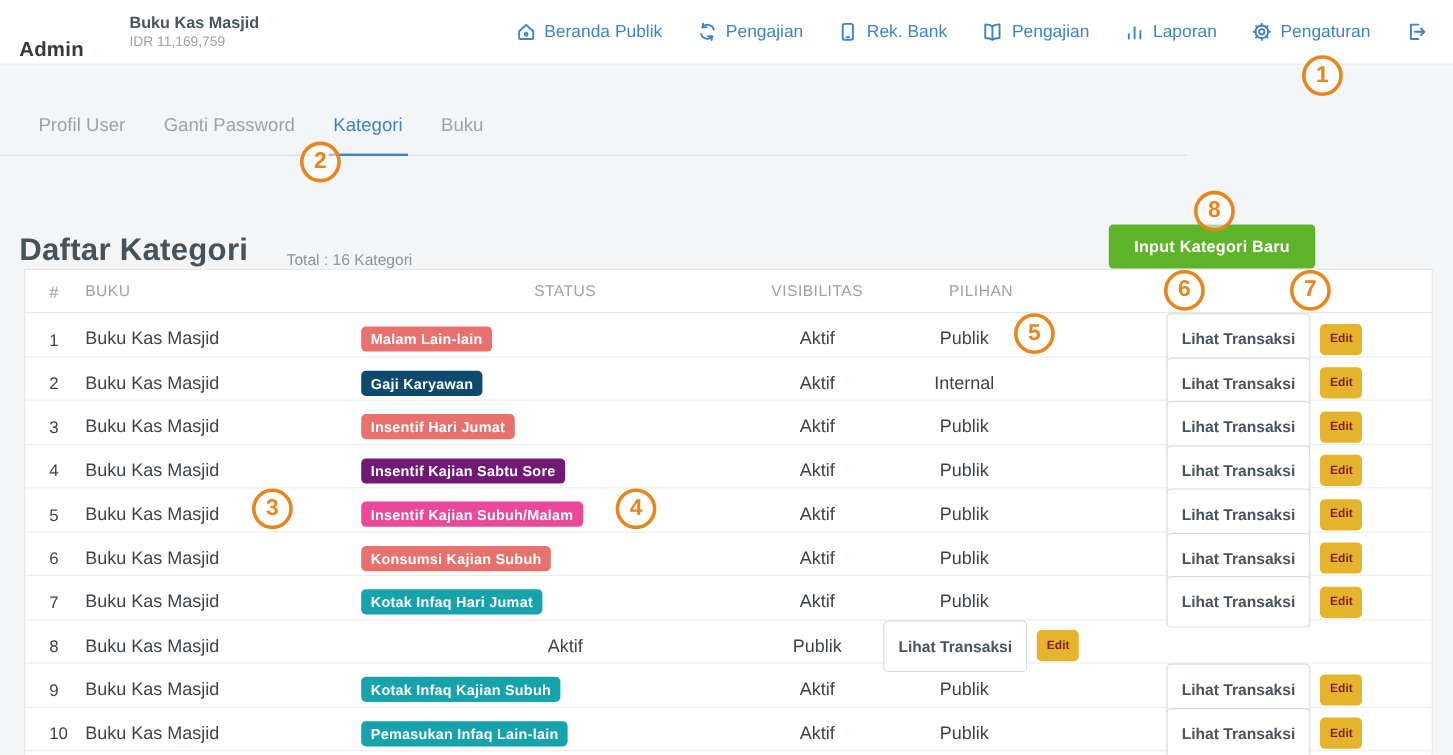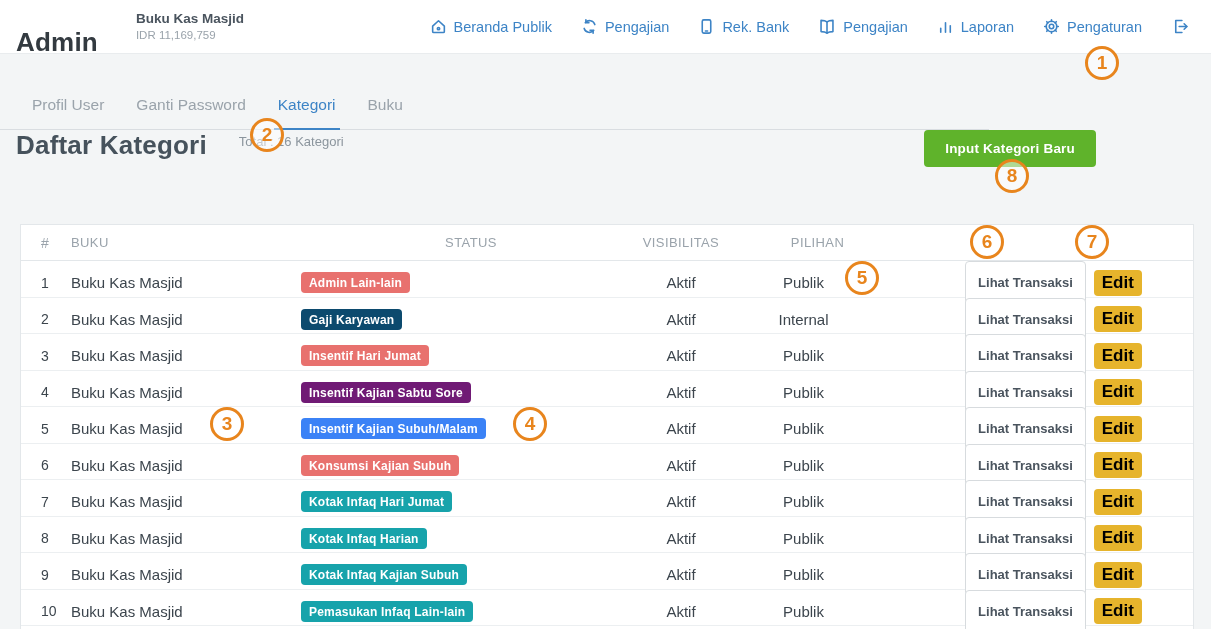--- a/index.html
+++ b/index.html
@@ -12,21 +12,21 @@
   }
   :root {
     --blue:#3d84c6; --red:#e8716e; --teal:#17a3ab; --green:#5fb32b;
     --yellow:#e6b42c; --orange:#e8851d;
   }
   
   .top-header {
     height:54px; background:#fff; border-bottom:1px solid #e9ecee;
     display:flex; align-items:center; padding:0 22px 0 16px;
   }
-  .brand { font-size:26px; font-weight:700; color:#333a40; letter-spacing:.2px;margin-top:31px; }
+  .brand { font-size:17px; font-weight:700; color:#333a40; letter-spacing:.2px;margin-top:31px; }
   .book-info { margin-left:38px; line-height:1.25; }
   .book-title { font-size:13.5px; font-weight:700; color:#4a545e; }
   .book-balance { font-size:11.5px; color:#9aa3ab; }
   .main-nav { margin-left:auto; display:flex; align-items:center; gap:29px; }
   .nav-item {
     display:flex; align-items:center; gap:7px; color:var(--blue);
     font-size:14.5px; text-decoration:none; cursor:pointer; white-space:nowrap;
   }
   .nav-item svg, .logout svg { display:block; }
   .logout { margin-left:29px; cursor:pointer; color:var(--blue); }
@@ -38,21 +38,21 @@
   }
   .tab {
     height:48px; display:flex; align-items:center; padding:0 4px;
     font-size:15.5px; color:#9aa3ab; cursor:pointer;
     border-bottom:2px solid transparent; margin-bottom:-1px; white-space:nowrap;
   }
   .tab.active { color:var(--blue); border-bottom-color:var(--blue); }
   
   .page-head {
     position:absolute; top:130px; left:0; width:1113px; height:94px;
-    display:flex; align-items:flex-start; padding:0 17px 0 16px;
+    display:flex; align-items:flex-end; padding:0 17px 0 16px;
   }
   .page-title { font-size:26px; font-weight:600; color:#46525c; letter-spacing:.2px; }
   .total-count { font-size:13px; color:#8b959d; margin-left:32px; padding-top:4px; }
   .btn-green {
     margin-left:auto; background:var(--green); color:#fff; border:none;
     font-family:inherit; font-size:13.5px; font-weight:700; letter-spacing:.2px;
     padding:11px 21px; border-radius:4px; cursor:pointer;
   }
   
   .table-card {
@@ -75,21 +75,21 @@
     display:inline-block; font-size:12px; font-weight:700; color:#fff;
     padding:4px 8px 3px; border-radius:4px; letter-spacing:.2px; white-space:nowrap;
   }
   .btn-view {
     background:#fff; border:1px solid #d7dbde; border-radius:4px;
     font-family:inherit; font-size:13px; font-weight:700; color:#4a545e;
     padding:4px 12px; height:43px; cursor:pointer; white-space:nowrap;
   }
   .btn-edit {
     background:var(--yellow); border:none; border-radius:4px;
-    font-family:inherit; font-size:17px; font-weight:700; color:#000000;
+    font-family:inherit; font-size:10px; font-weight:700; color:#7f1d1d;
     padding:0 8px; height:26px; cursor:pointer;
   }
   
   .ann {
     position:absolute; width:34px; height:34px; border-radius:50%;
     border:3.5px solid var(--orange); background:rgba(255,255,255,.5);
     color:var(--orange); font-size:19px; font-weight:600;
     display:flex; align-items:center; justify-content:center; z-index:50;
   }
 </style>
@@ -189,21 +189,21 @@
       <div class="cell c-no">#</div>
       <div class="cell ">BUKU</div>
       <div class="cell c-center">STATUS</div>
       <div class="cell c-center">VISIBILITAS</div>
       <div class="cell c-pilihan">PILIHAN</div>
     </div>
   <div id="table-body">
       <div class="t-row">
         <div class="cell c-no">1</div>
         <div class="cell">Buku Kas Masjid</div>
-        <div class="cell"><span class="badge" style="background:#e8716e">Admin Lain-lain</span></div>
+        <div class="cell"><span class="badge" style="background:#e8716e">Malam Lain-lain</span></div>
         <div class="cell c-center">Aktif</div>
         <div class="cell c-center">Publik</div>
         <div class="cell c-pilihan">
           <button class="btn-view">Lihat Transaksi</button>
           <button class="btn-edit">Edit</button>
         </div>
       </div>
       <div class="t-row">
         <div class="cell c-no">2</div>
         <div class="cell">Buku Kas Masjid</div>
@@ -233,21 +233,21 @@
         <div class="cell c-center">Aktif</div>
         <div class="cell c-center">Publik</div>
         <div class="cell c-pilihan">
           <button class="btn-view">Lihat Transaksi</button>
           <button class="btn-edit">Edit</button>
         </div>
       </div>
       <div class="t-row">
         <div class="cell c-no">5</div>
         <div class="cell">Buku Kas Masjid</div>
-        <div class="cell"><span class="badge" style="background:#3b82f6">Insentif Kajian Subuh/Malam</span></div>
+        <div class="cell"><span class="badge" style="background:#ec4899">Insentif Kajian Subuh/Malam</span></div>
         <div class="cell c-center">Aktif</div>
         <div class="cell c-center">Publik</div>
         <div class="cell c-pilihan">
           <button class="btn-view">Lihat Transaksi</button>
           <button class="btn-edit">Edit</button>
         </div>
       </div>
       <div class="t-row">
         <div class="cell c-no">6</div>
         <div class="cell">Buku Kas Masjid</div>
@@ -266,21 +266,20 @@
         <div class="cell c-center">Aktif</div>
         <div class="cell c-center">Publik</div>
         <div class="cell c-pilihan">
           <button class="btn-view">Lihat Transaksi</button>
           <button class="btn-edit">Edit</button>
         </div>
       </div>
       <div class="t-row">
         <div class="cell c-no">8</div>
         <div class="cell">Buku Kas Masjid</div>
-        <div class="cell"><span class="badge" style="background:#17a3ab">Kotak Infaq Harian</span></div>
         <div class="cell c-center">Aktif</div>
         <div class="cell c-center">Publik</div>
         <div class="cell c-pilihan">
           <button class="btn-view">Lihat Transaksi</button>
           <button class="btn-edit">Edit</button>
         </div>
       </div>
       <div class="t-row">
         <div class="cell c-no">9</div>
         <div class="cell">Buku Kas Masjid</div>

